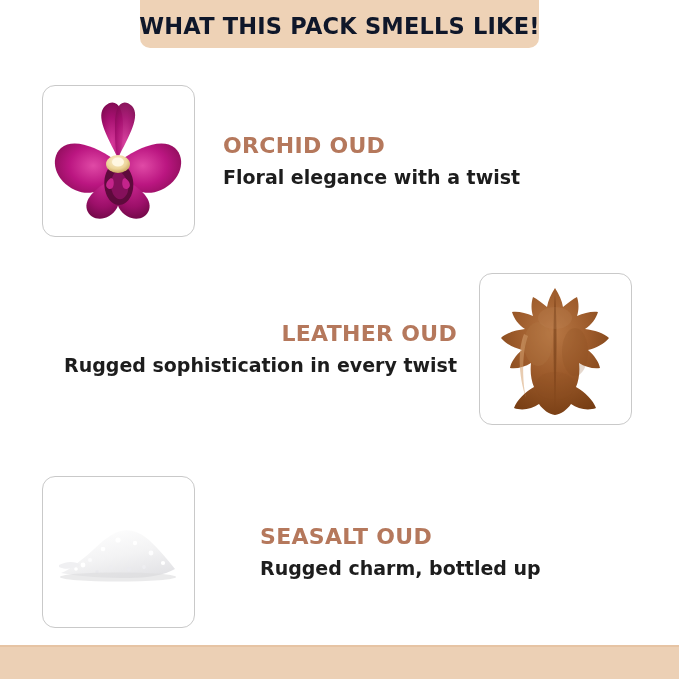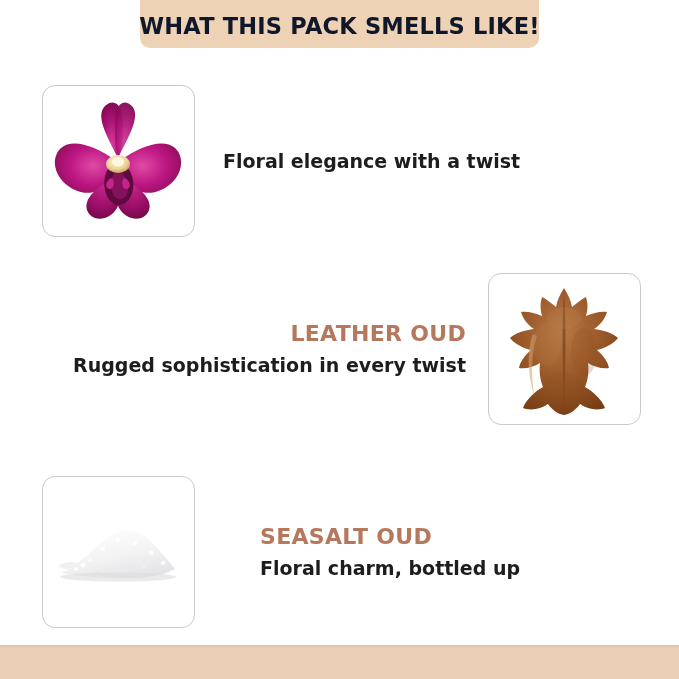--- a/index.html
+++ b/index.html
@@ -39,21 +39,21 @@
     white-space: nowrap;
   }
 
   
   .row {
     position: absolute;
     display: flex;
     align-items: center;
   }
   .row-left { left: 42px; }
-  .row-right { right: 38px; flex-direction: row-reverse; }
+  .row-right { right: 47px; flex-direction: row-reverse; }
 
   .thumb-card {
     width: 153px;
     height: 152px;
     border: 1px solid #c9c9c9;
     border-radius: 13px;
     background: #ffffff;
     box-sizing: border-box;
     flex: 0 0 auto;
     display: flex;
@@ -160,20 +160,21 @@
 
       <ellipse cx="75" cy="78" rx="12" ry="9" fill="url(#gCenter)"></ellipse>
       <ellipse cx="75" cy="76" rx="6" ry="4.5" fill="#fff7e2"></ellipse>
 
       <path d="M68 92 C 63 95, 61 101, 66 103 C 70 104, 72 98, 70 93 Z" fill="#c4248b"></path>
       <path d="M82 92 C 87 95, 89 101, 84 103 C 80 104, 78 98, 80 93 Z" fill="#c4248b"></path>
     </svg>
   </div>
 
   <div class="row-text">
+    <div class="item-title">ORCHID OUD</div>
     <div class="item-desc">Floral elegance with a twist</div>
   </div>
 </div>
 
 <div class="row row-right" style="top:273px;">
 
   <div class="thumb-card">
     <svg width="151" height="150" viewBox="0 0 151 150" aria-hidden="true">
       <defs>
         <linearGradient id="gHide" x1="0%" y1="0%" x2="100%" y2="100%">
@@ -275,17 +276,17 @@
       <circle cx="86" cy="92" r="2.2" fill="#eaeaee"></circle>
       <circle cx="101" cy="90" r="1.9" fill="#eeeef1"></circle>
       <circle cx="54" cy="95" r="1.7" fill="#e8e8ec"></circle>
 
       <ellipse cx="75" cy="100" rx="58" ry="4.5" fill="#dcdcde" opacity="0.6"></ellipse>
     </svg>
   </div>
 
   <div class="row-text">
     <div class="item-title">SEASALT OUD</div>
-    <div class="item-desc">Floral charm, bottled up</div>
+    <div class="item-desc">Rugged charm, bottled up</div>
   </div>
 </div>
 
 <div class="bottom-strip"></div>
 
 </body></html>

